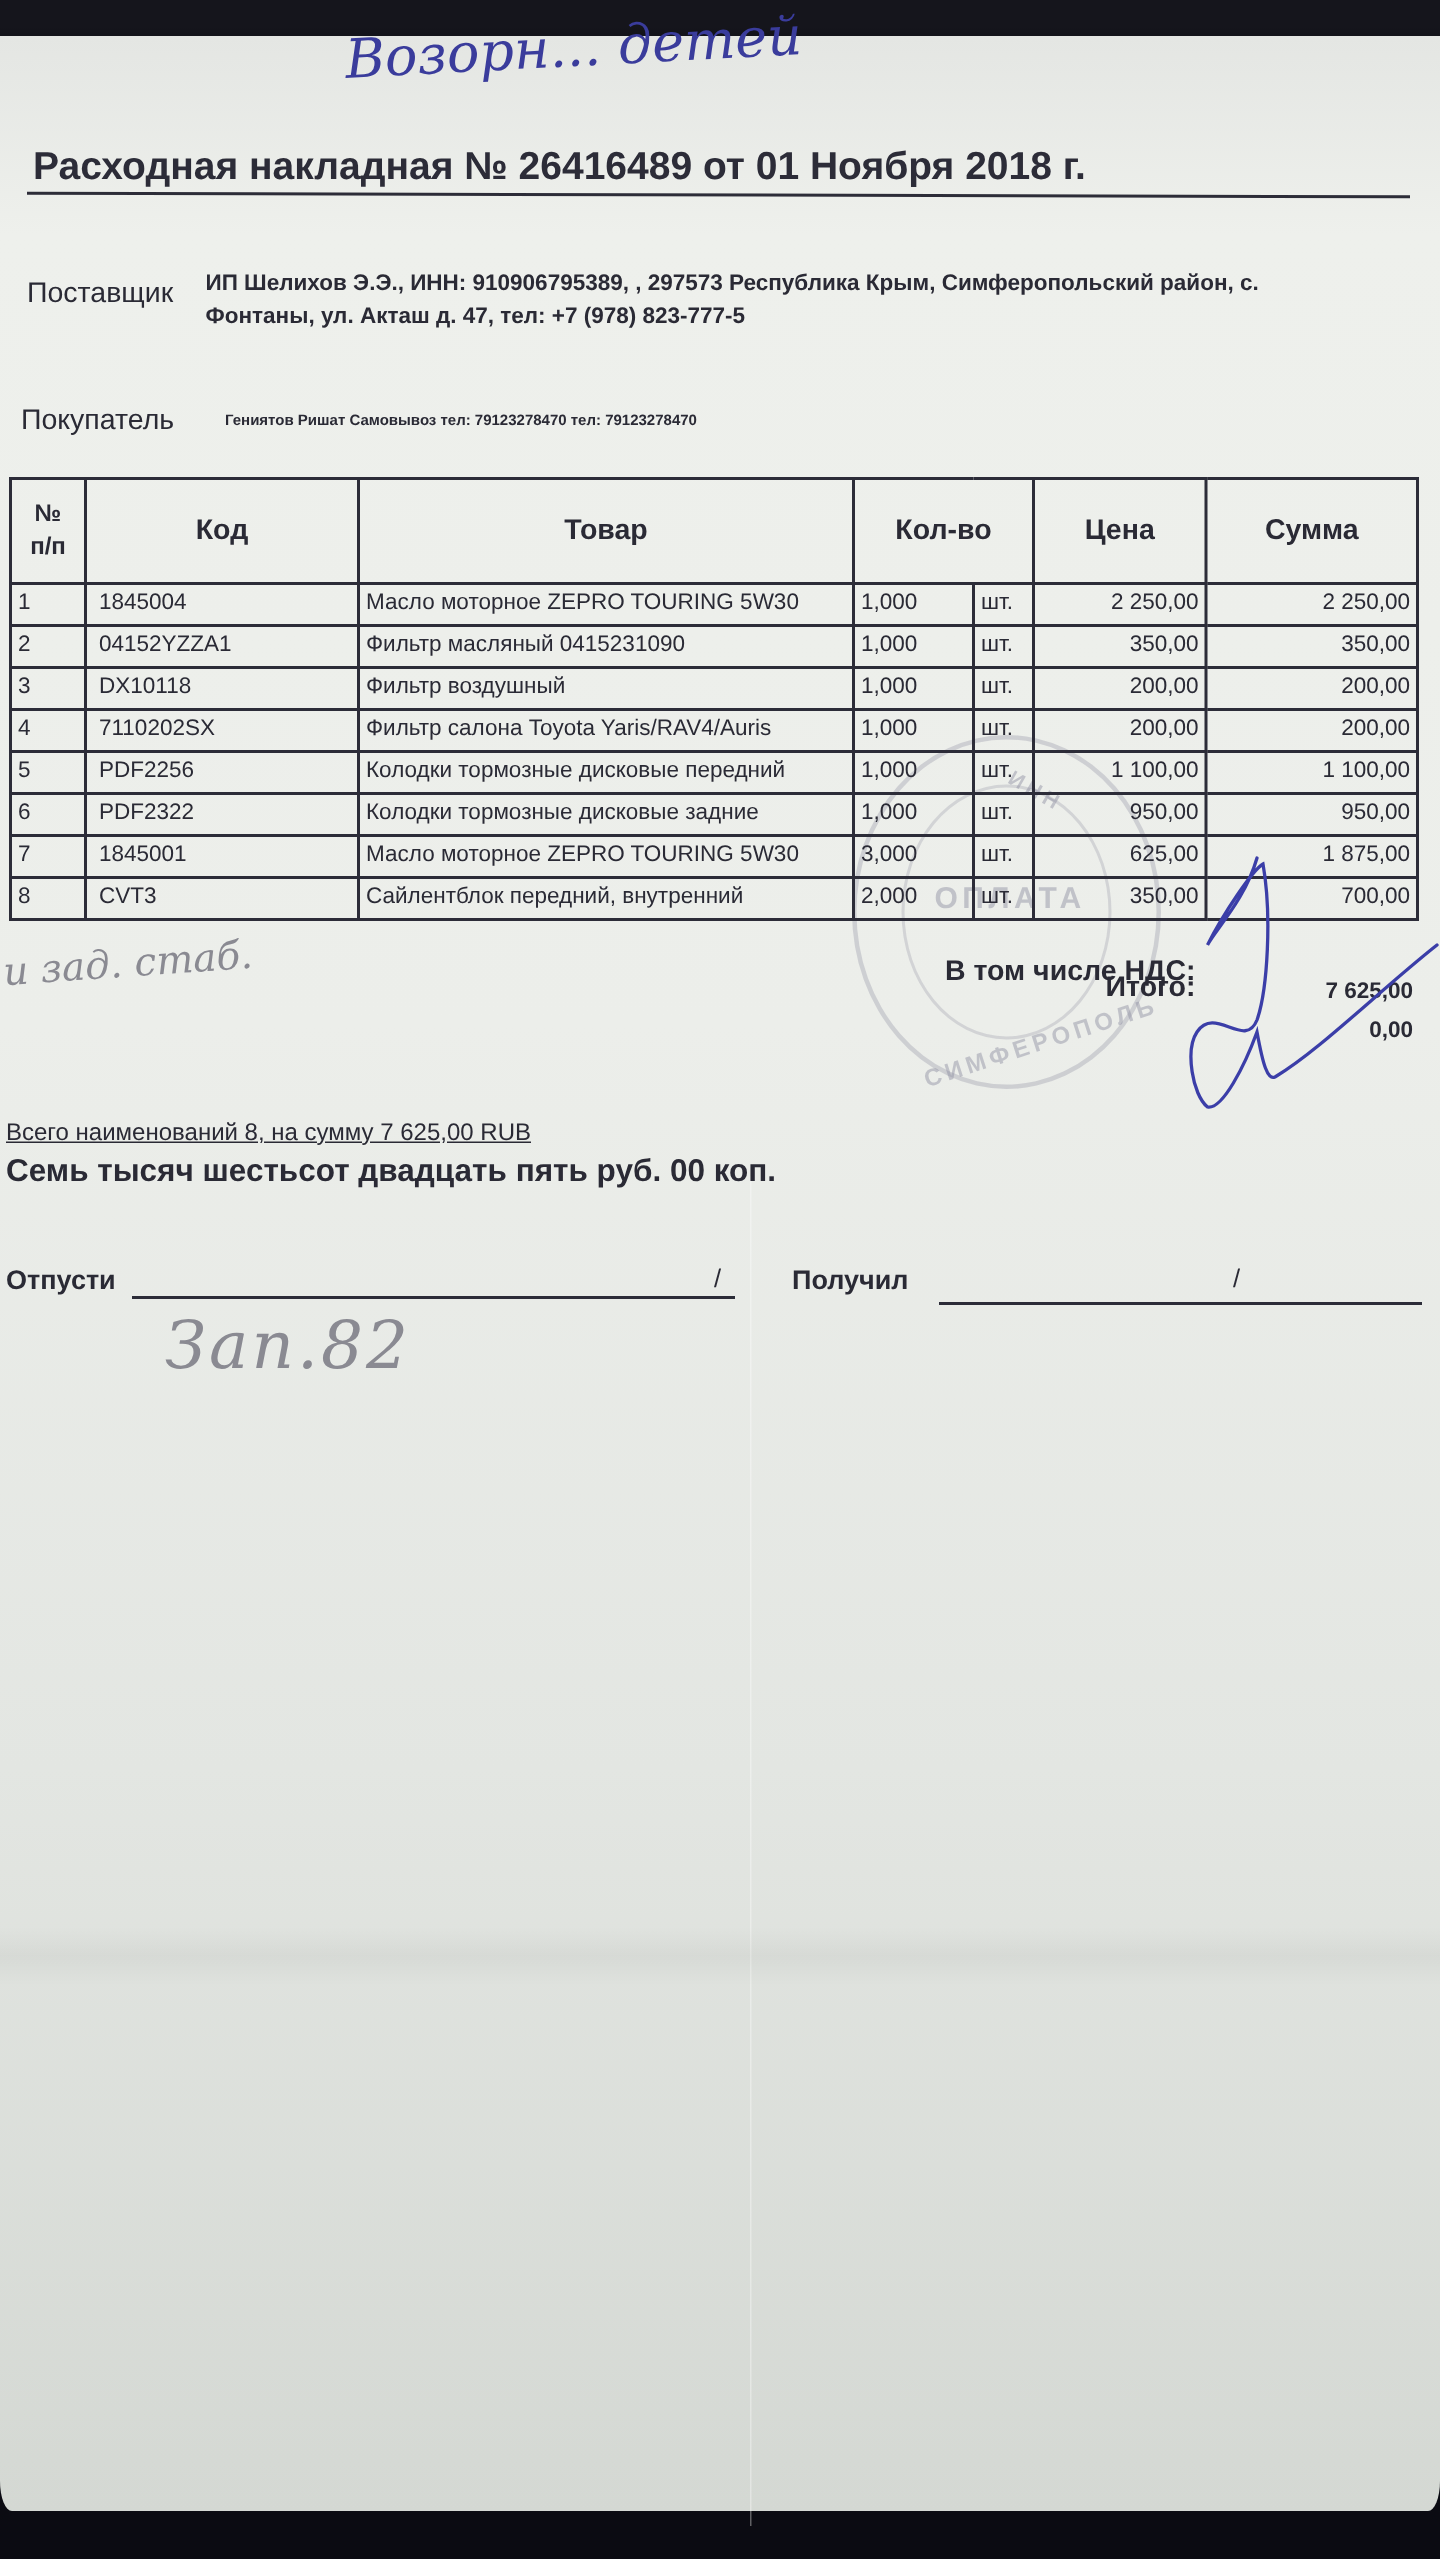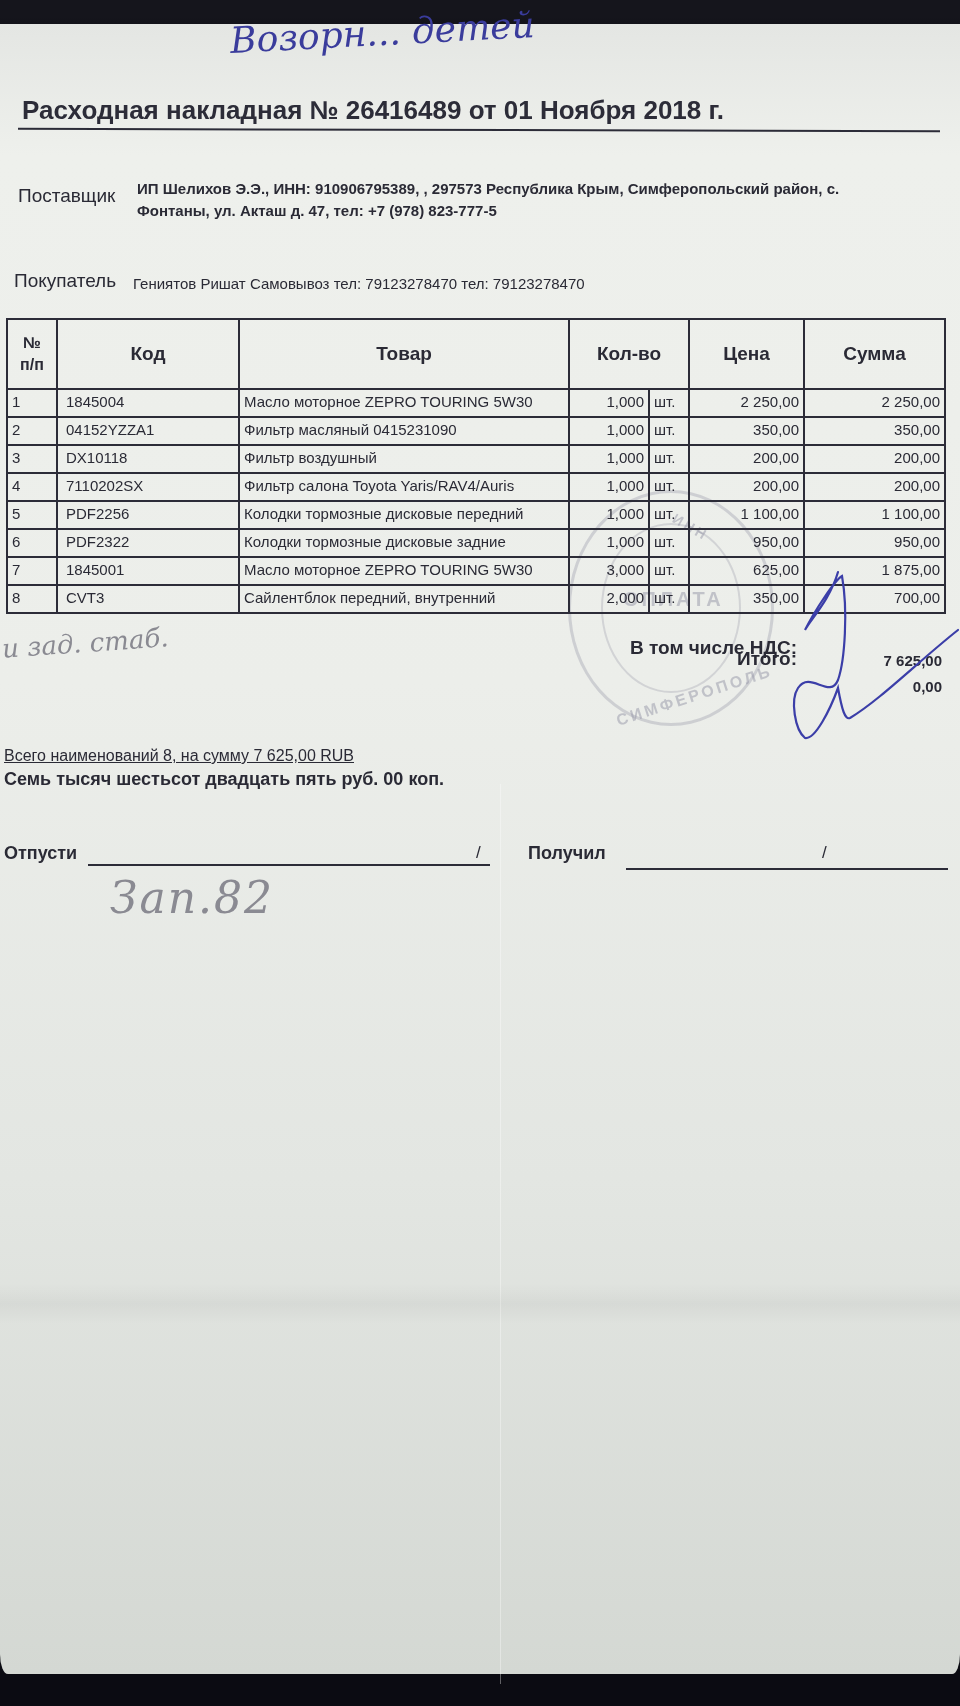--- a/index.html
+++ b/index.html
@@ -30,34 +30,34 @@
   .hw-bottom { left: 110px; top: 872px; font-size: 44px; letter-spacing: 2px; }
 
   .title {
     position: absolute; left: 22px; top: 95px; font-size: 26px; font-weight: bold; color: #2c2c38;
   }
   .title-rule { position: absolute; left: 18px; top: 129px; width: 922px; height: 2px; background: #2c2c38; transform: rotate(0.15deg); }
 
   .label-supplier { position: absolute; left: 18px; top: 185px; font-size: 19px; }
   .supplier-text { position: absolute; left: 137px; top: 178px; width: 760px; font-size: 15px; font-weight: bold; line-height: 22px; }
   .label-buyer { position: absolute; left: 14px; top: 270px; font-size: 19px; }
-  .buyer-text { position: absolute; left: 133px; top: 275px; font-size: 15px; font-weight: normal; }
+  .buyer-text { position: absolute; left: 150px; top: 275px; font-size: 10px; font-weight: bold; }
 
   table.items {
     position: absolute; left: 6px; top: 318px; width: 940px;
     border-collapse: collapse; font-size: 15px;
   }
   table.items th, table.items td { border: 2px solid #2c2c38; }
   table.items th { font-size: 19px; font-weight: bold; height: 66px; text-align: center; }
   table.items th.num { font-size: 16px; line-height: 22px; }
   table.items td { height: 26px; padding: 0 4px; vertical-align: top; line-height: 24px; }
   td.c-num { width: 40px; }
   td.c-code { width: 168px; padding-left: 8px !important; border-radius: 12px; }
   td.c-name { width: 320px; margin-left: 48px; }
-  td.c-qty { width: 70px; text-align: right; }
+  td.c-qty { width: 70px; }
   td.c-unit { width: 30px; }
   td.c-price { width: 105px; text-align: right; }
   td.c-sum { text-align: right; }
 
   .stamp {
     position: absolute; left: 568px; top: 490px; width: 200px; height: 230px; border-radius: 50%;
     border: 3px solid rgba(150,150,165,0.35); color: rgba(140,140,160,0.45);
   }
   .stamp-inner { position: absolute; left: 30px; top: 30px; right: 30px; bottom: 30px; border-radius: 50%; border: 2px solid rgba(150,150,165,0.3); }
   .stamp-text { position: absolute; font-size: 16px; font-weight: bold; letter-spacing: 3px; }
@@ -66,21 +66,21 @@
   .stamp-name { left: 52px; top: 95px; font-size: 20px; }
 
   .totals-label { position: absolute; right: 163px; font-size: 19px; font-weight: bold; text-align: right; }
   .totals-value { position: absolute; right: 18px; font-size: 15px; font-weight: bold; text-align: right; }
   .t1 { top: 648px; margin-left: 28px; } .t2 { top: 637px; }
   .v1 { top: 652px; } .v2 { top: 678px; }
 
   .signature { position: absolute; left: 790px; top: 570px; }
 
   .summary-line { position: absolute; left: 4px; top: 747px; font-size: 16px; text-decoration: underline; }
-  .words-line { position: absolute; left: 4px; top: 769px; font-size: 18px; font-weight: bold; }
+  .words-line { position: absolute; left: 4px; top: 769px; font-size: 21px; font-weight: bold; }
 
   .sig-label { position: absolute; top: 843px; font-size: 18px; font-weight: bold; }
   .sig-line { position: absolute; height: 1.5px; background: #2c2c38; }
   .sig-slash { position: absolute; top: 843px; font-size: 17px; }
 </style>
 </head>
 <body>
 
 <div class="top-shadow"></div>
 <div class="paper">

